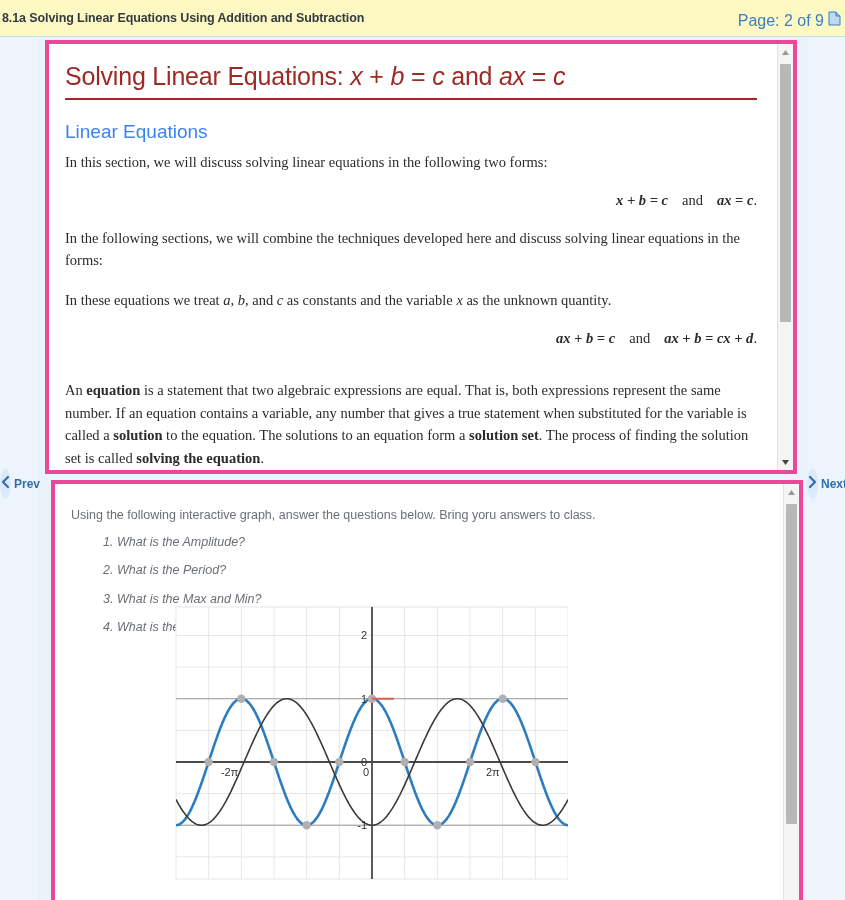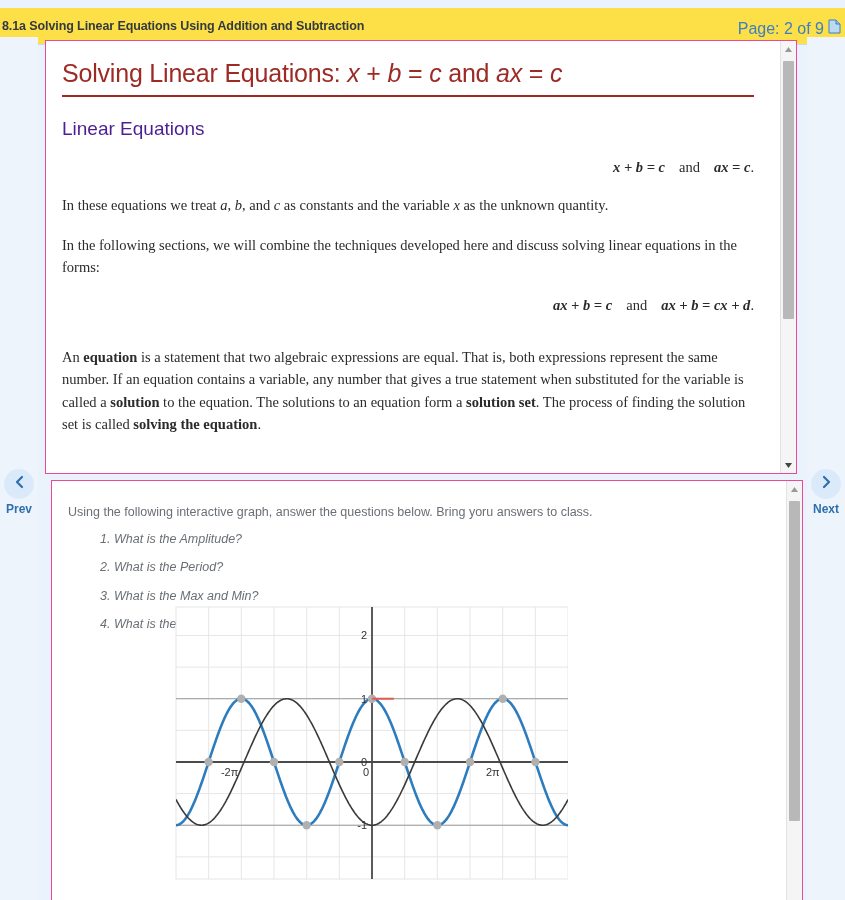--- a/index.html
+++ b/index.html
@@ -6,23 +6,23 @@
   html, body {
     margin: 0; padding: 0;
     width: 845px; height: 900px;
     background: #eaf2fb;
     font-family: "Liberation Sans", sans-serif;
     overflow: hidden;
   }
 
   
   .topbar {
-    position: absolute; left: 0; top: 8px;
+    position: absolute; left: 0; top: 0;
     width: 845px; height: 37px;
-    background: #fde047;
+    background: #fef9c3;
     border-bottom: 1px solid #c9dcee;
   }
   .topbar-title {
     position: absolute; left: 2px; top: 11px;
     font-size: 12.5px; font-weight: bold; color: #333a40;
     letter-spacing: -0.1px;
     white-space: nowrap;
   }
   .topbar-right {
     position: absolute; right: 4px; top: 11px;
@@ -38,38 +38,38 @@
     position: absolute; top: 37px;
     width: 38px; height: 863px;
     background: #eef4fc;
   }
   .sidenav.left  { left: 0; }
   .sidenav.right { right: 0; }
 
   .navbtn {
     position: absolute; top: 432px;
     width: 38px;
-    display: flex; flex-direction: column;
+    display: flex; flex-direction: row;
     align-items: center; gap: 3px;
     cursor: pointer;
   }
   .navcircle {
     width: 30px; height: 30px; border-radius: 50%;
     background: #dbeafb;
     display: flex; align-items: center; justify-content: center;
   }
   .navlabel {
     font-size: 12px; font-weight: bold; color: #2f6fad;
   }
 
   
   .panel {
     position: absolute;
     background: #ffffff;
-    border: 1px solid #ec4899;
+    border: 4px solid #ec4899;
     overflow: hidden;
   }
   #panel-top    { left: 45px; top: 40px;  width: 752px; height: 434px; }
   #panel-bottom { left: 51px; top: 480px; width: 752px; height: 472px; }
 
   
   .vscroll {
     position: absolute; top: 0; right: 0;
     width: 16px; height: 100%;
     background: #f5f5f5;
@@ -98,21 +98,21 @@
     color: #9c2a25;
     font-size: 25px;
     font-weight: normal;
     margin: 0 0 0 0;
     padding: 0 0 7px 0;
     border-bottom: 2px solid #9c2a25;
     letter-spacing: -0.2px;
   }
   .lesson-title i { font-style: italic; }
   .section-head {
-    color: #4c1d95;
+    color: #3b82f6;
     font-size: 19px;
     font-weight: normal;
     margin: 21px 0 9px 0;
   }
   .body-text {
     font-family: "Liberation Serif", serif;
     font-size: 14.5px;
     color: #2b2b2b;
     line-height: 1.47;
     margin: 0 0 0 0;
@@ -201,26 +201,27 @@
 </div>
 
 <div class="panel" id="panel-top">
 
   <div class="doc">
 
     <h1 class="lesson-title"><span>Solving Linear Equations: </span><i>x</i><span> + </span><i>b</i><span> = </span><i>c</i><span> and </span><i>ax</i><span> = </span><i>c</i></h1>
 
     <h2 class="section-head">Linear Equations</h2>
 
+    <p class="body-text">In this section, we will discuss solving linear equations in the following two forms:</p>
 
     <div class="eq-line"><i>x + b = c</i><span class="conj">and</span><i>ax = c</i><span class="dot">.</span></div>
 
+    <p class="body-text gap">In the following sections, we will combine the techniques developed here and discuss solving linear equations in the forms:</p>
+
     <p class="body-text gap"><span>In these equations we treat </span><i>a</i><span>, </span><i>b</i><span>, and </span><i>c</i><span> as constants and the variable </span><i>x</i><span> as the unknown quantity.</span></p>
-
-    <p class="body-text gap">In the following sections, we will combine the techniques developed here and discuss solving linear equations in the forms:</p>
 
     <div class="eq-line"><i>ax + b = c</i><span class="conj">and</span><i>ax + b = cx + d</i><span class="dot">.</span></div>
 
     <p class="body-text para"><span>An </span><b>equation</b><span> is a statement that two algebraic expressions are equal. That is, both expressions represent the same number. If an equation contains a variable, any number that gives a true statement when substituted for the variable is called a </span><b>solution</b><span> to the equation. The solutions to an equation form a </span><b>solution set</b><span>. The process of finding the solution set is called </span><b>solving the equation</b><span>.</span></p>
   </div>
 
   <div class="vscroll">
     <div class="arrow up">
       <svg width="9" height="7" viewBox="0 0 9 7">
           <path d="M4.5 1 L8 6 L1 6 Z" fill="#999"></path>

